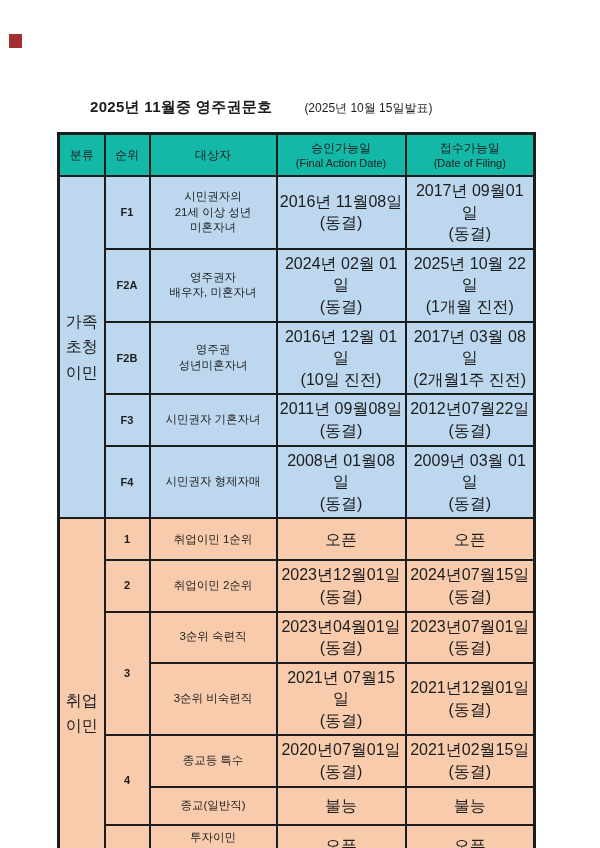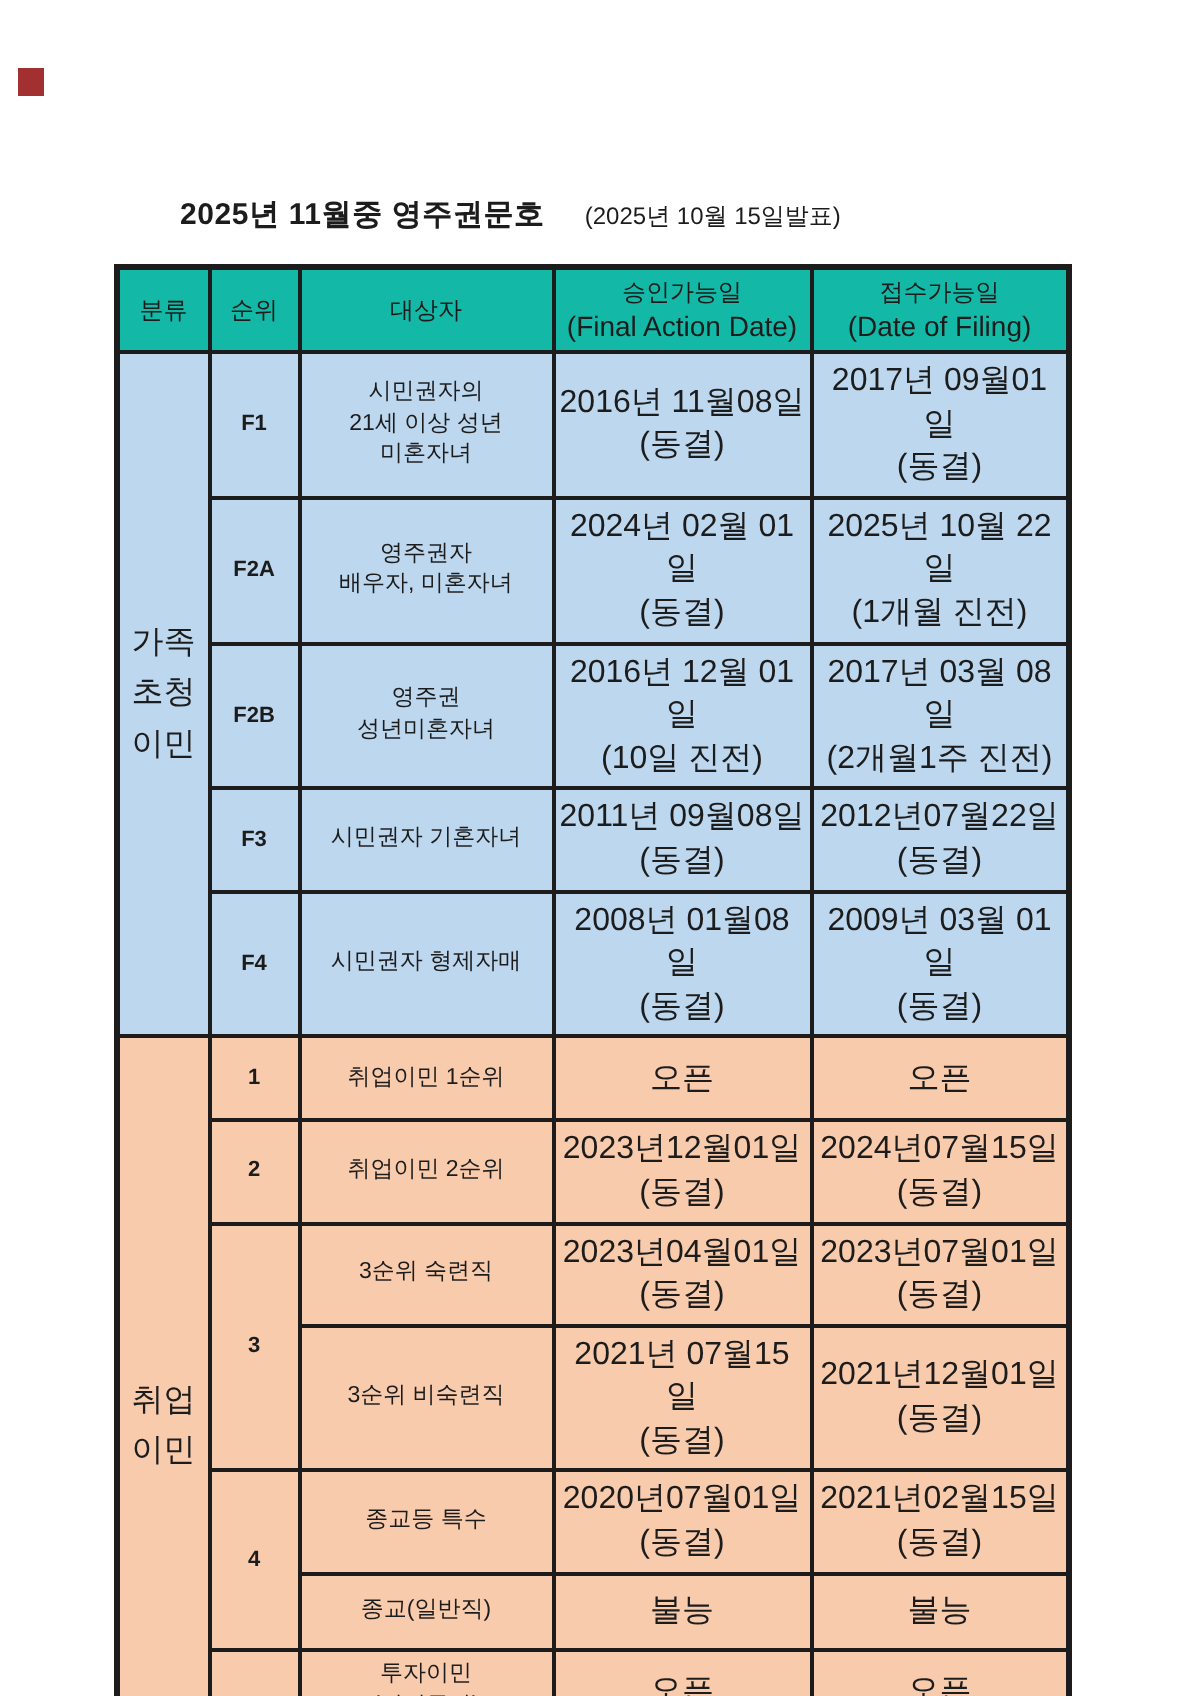--- a/index.html
+++ b/index.html
@@ -11,21 +11,21 @@
     position:relative;
     overflow:hidden;
   }
   .red-marker {
     position:absolute; left:9px; top:34px;
     width:13px; height:14px;
     background:#a23030;
   }
   .title-row {
     position:absolute; top:98px; left:90px;
-    display:flex; align-items:baseline; gap:20px;
+    display:flex; align-items:baseline; gap:32px;
     white-space:nowrap;
   }
   .title { font-size:15px; font-weight:bold; letter-spacing:0.3px; }
   .subtitle { font-size:12px;text-align:right; }
 
   table.bulletin {
     position:absolute; top:132px; left:57px;
     border-collapse:collapse;
     table-layout:fixed;
     border:3px solid #1c1c1c;
@@ -45,21 +45,21 @@
     line-height:1.35;
   }
   .bulletin th {
     background:#14b8a6;
     font-weight:normal;
     font-size:12px;
     height:34px;
   }
   .bulletin th .sub {
     display:block;
-    font-size:14px;
+    font-size:11px;
     line-height:1.2;
     margin-top:1px;
   }
   tr.g-family td     { background:#bdd7ee; }
   tr.g-employment td { background:#f8cbad; }
 
   td.cat  { font-size:16px; line-height:1.6; }
   td.rank { font-size:11px; font-weight:bold; }
   td.subject { font-size:11.5px; }
   td.date    { font-size:16px; }

